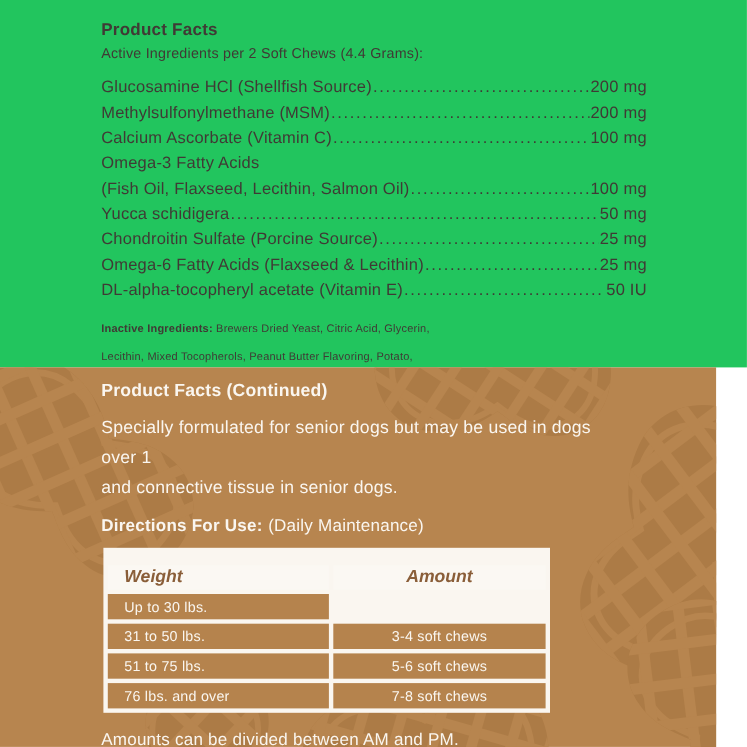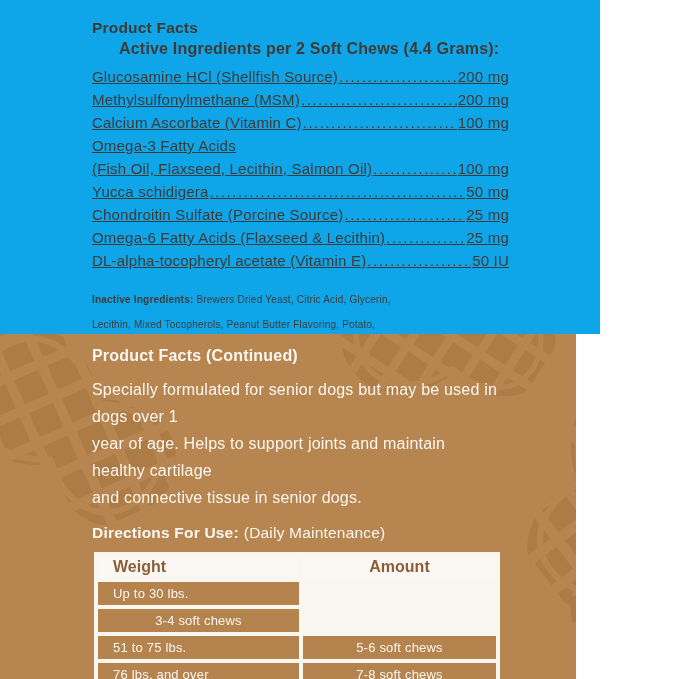--- a/index.html
+++ b/index.html
@@ -2,61 +2,61 @@
 <html><head>
 <meta charset="utf-8">
 <style>
   * { margin:0; padding:0; box-sizing:border-box; }
   html,body { width:679px; height:679px; }
   body { font-family:"Liberation Sans", sans-serif; }
   .page { width:679px; height:679px; overflow:hidden; position:relative; }
 
   
   .panel-top {
-    width:600px; height:334px;
-    background:#0ea5e9;
+    width:679px; height:334px;
+    background:#22c55e;
     color:#403a35;
     padding:17px 91px 0 92px;
   }
   .pf-title { font-size:15.5px; font-weight:bold; line-height:21px; letter-spacing:.2px; }
-  .pf-subtitle { font-size:16px; font-weight:bold; line-height:21px; letter-spacing:.2px;margin-left:27px; }
+  .pf-subtitle { font-size:13px; font-weight:normal; line-height:21px; letter-spacing:.2px; }
   .ing-list { margin-top:9px; font-size:15px; }
-  .ing-row { display:flex; align-items:flex-start; height:23px; white-space:nowrap;text-decoration:underline; }
+  .ing-row { display:flex; align-items:center; height:23px; white-space:nowrap; }
   .ing-label { flex:0 0 auto; letter-spacing:.2px; }
   .leader { flex:1 1 auto; overflow:hidden; white-space:nowrap; letter-spacing:1.5px; margin:0 1px; }
   .leader::after { content:"....................................................................................................................................."; }
   .ing-value { flex:0 0 auto; letter-spacing:.2px; }
   .inactive { margin-top:13px; font-size:10px; }
   .inactive .line { line-height:24.5px; letter-spacing:.2px; }
   .b { font-weight:bold; }
 
   
   .panel-bottom {
-    width:576px; height:345px;
+    width:651px; height:345px;
     background:#b7854f;
     color:#faf6f0;
     position:relative;
     overflow:hidden;
   }
   .peanut-pattern { position:absolute; left:0; top:0; width:679px; height:345px; }
   .panel-bottom .content { position:relative; z-index:1; padding:11px 79px 0 92px; }
   .pfc-title { font-size:16px; font-weight:bold; line-height:22px; letter-spacing:.2px; }
   .desc { margin-top:9px; font-size:16px; }
   .desc .line { line-height:27px; letter-spacing:.2px; }
   .directions { margin-top:13px; font-size:15.5px; letter-spacing:.2px; }
   .directions .note { font-weight:normal; margin-left:5px;margin-top:31px; }
 
   .dose-table {
     margin-top:10px; margin-left:2px;
     width:406px;
     background:#faf6f0;
     padding:4px;
   }
   .t-row { display:grid; grid-template-columns:201px 193px; column-gap:4px; margin-top:4px; }
-  .t-row:first-child { margin-top:0; }
+  .t-row:first-child { margin-top:12px;font-style:italic; }
   .t-head .cell { background:#fbf8f3; color:#8a5e39; font-weight:bold; font-size:16px; height:22px;
                   display:flex; align-items:center; }
   .t-body .cell { background:#b5834d; color:#faf6f0; font-size:13px; height:23px;
                   display:flex; align-items:center; letter-spacing:.2px; }
   .cell.w { justify-content:flex-start; padding-left:15px; }
   .cell.a { justify-content:center; }
 
   .footnote { margin-top:12px; font-size:15.5px; }
   .footnote .line { line-height:25px; letter-spacing:.2px; }
 </style>
@@ -156,37 +156,37 @@
       <use href="#peanut" transform="translate(665,318) rotate(-35)"></use>
       <use href="#peanut" transform="translate(390,355) rotate(78) scale(0.95)"></use>
       <use href="#peanut" transform="translate(175,372) rotate(15) scale(0.9)"></use>
     </svg>
 
     <div class="content">
       <div class="pfc-title">Product Facts (Continued)</div>
 
       <div class="desc">
         <div class="line">Specially formulated for senior dogs but may be used in dogs over 1</div>
-        <div class="line">year of age. Helps to support joints and maintain healthy cartilage</div>
         <div class="line">and connective tissue in senior dogs.</div>
       </div>
 
       <div class="directions">
         <span class="b">Directions For Use:</span><span class="note">(Daily Maintenance)</span>
       </div>
 
       <div class="dose-table">
         <div class="t-row t-head">
           <div class="cell w">Weight</div>
           <div class="cell a">Amount</div>
         </div>
         <div class="t-row t-body">
           <div class="cell w">Up to 30 lbs.</div>
         </div>
         <div class="t-row t-body">
+          <div class="cell w">31 to 50 lbs.</div>
           <div class="cell a">3-4 soft chews</div>
         </div>
         <div class="t-row t-body">
           <div class="cell w">51 to 75 lbs.</div>
           <div class="cell a">5-6 soft chews</div>
         </div>
         <div class="t-row t-body">
           <div class="cell w">76 lbs. and over</div>
           <div class="cell a">7-8 soft chews</div>
         </div>

